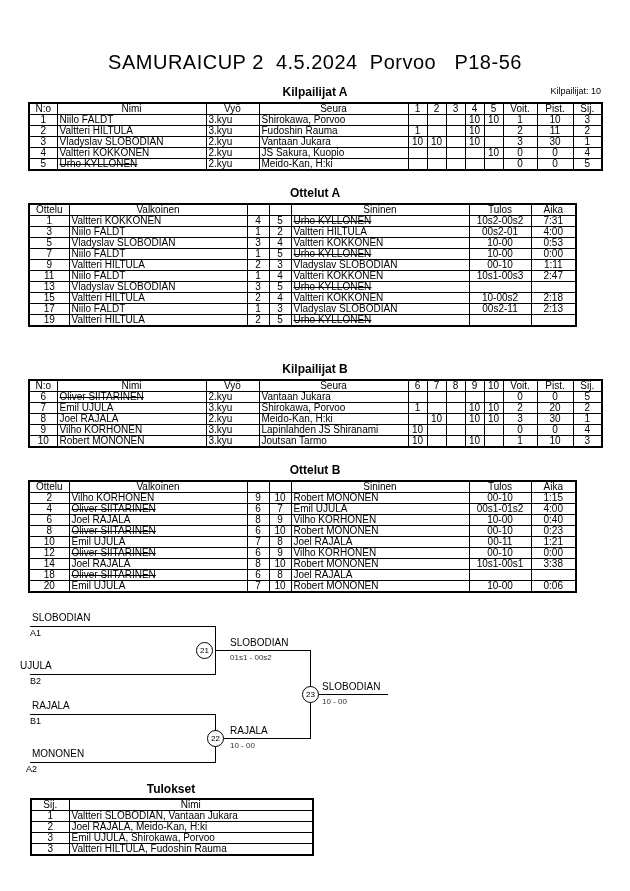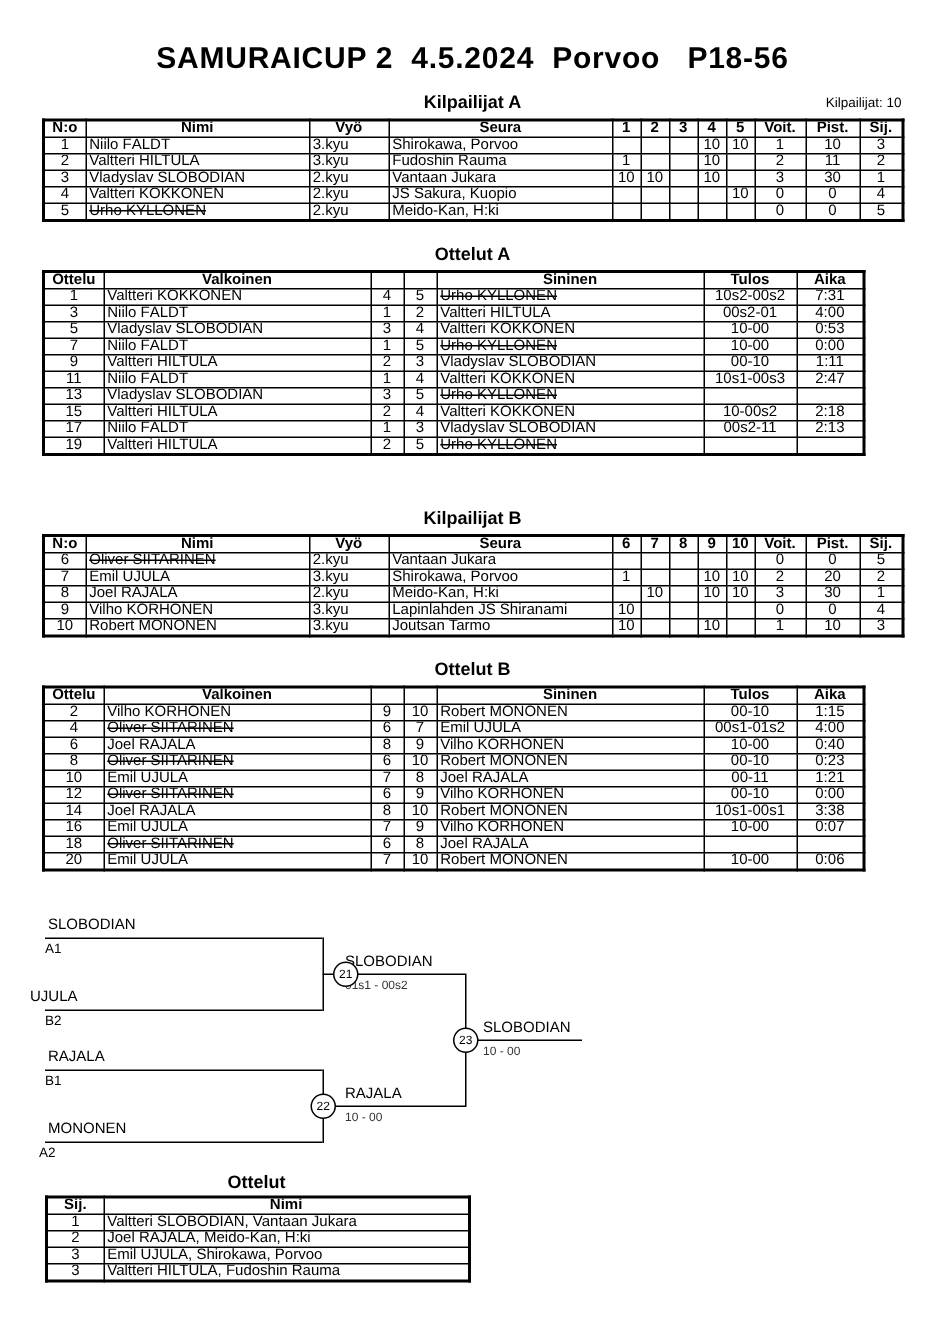--- a/index.html
+++ b/index.html
@@ -1,30 +1,30 @@
 <!DOCTYPE html>
 <html><head>
 <meta charset="utf-8">
 <style>
   html,body{margin:0;padding:0}
   body{width:630px;height:891px;background:#fff;color:#000;
        font-family:"Liberation Sans",sans-serif;overflow:hidden}
-  .title{padding-top:28px;text-align:center;font-size:20px;font-weight:bold;white-space:pre;letter-spacing:.5px}
+  .title{padding-top:51px;text-align:center;font-size:20px;font-weight:normal;white-space:pre;letter-spacing:.5px}
   .secheadwrap{position:relative;width:630px;text-align:center}
   .sechead{font-size:12px;font-weight:bold;display:inline-block;line-height:15px}
   .note{position:absolute;right:29px;top:4px;font-size:9px;font-weight:normal}
   .mt8{margin-top:8px}.mt12{margin-top:12px}.mt20{margin-top:32px}
   table{border-collapse:collapse;table-layout:fixed;border:2px solid #000;margin-left:28px;margin-top:2px}
   th,td{border:1px solid #000;font-size:10px;line-height:10px;height:10px;
         padding:0 2px;overflow:hidden;white-space:nowrap}
-  th{font-weight:bold;text-align:center}
+  th{font-weight:normal;text-align:center}
   .c{text-align:center}
   .l{text-align:left}
   .strike{text-decoration:line-through}
-  .bracket{position:relative;width:600px;height:174px;margin-top:22px}
+  .bracket{position:relative;width:600px;height:174px;margin-top:11px}
   .hline{position:absolute;height:1px;background:#000}
   .vline{position:absolute;width:1px;background:#000}
   .bname{position:absolute;font-size:10px;line-height:12px}
   .bseed{position:absolute;font-size:9px;line-height:11px}
   .bscore{position:absolute;font-size:8px;line-height:10px;color:#333}
   .bcircle{position:absolute;width:15px;height:15px;border:1px solid #000;border-radius:50%;
            background:#fff;font-size:8px;line-height:15px;text-align:center;z-index:2}
   .tulhead{width:282px;margin-left:30px;margin-top:4px;text-align:center;font-size:12px;font-weight:bold}
   #tulokset-table{margin-left:30px}
 </style>
@@ -528,29 +528,20 @@
         <tr>
           <td class="c">14</td>
           <td class="l">Joel RAJALA</td>
           <td class="c">8</td>
           <td class="c">10</td>
           <td class="l">Robert MONONEN</td>
           <td class="c">10s1-00s1</td>
           <td class="c">3:38</td>
         </tr>
 
-        <tr>
-          <td class="c">16</td>
-          <td class="l">Emil UJULA</td>
-          <td class="c">7</td>
-          <td class="c">9</td>
-          <td class="l">Vilho KORHONEN</td>
-          <td class="c">10-00</td>
-          <td class="c">0:07</td>
-        </tr>
 
         <tr>
           <td class="c">18</td>
           <td class="l strike">Oliver SIITARINEN</td>
           <td class="c">6</td>
           <td class="c">8</td>
           <td class="l">Joel RAJALA</td>
           <td class="c"></td>
           <td class="c"></td>
         </tr>
@@ -571,21 +562,21 @@
   <div class="bracket">
 
     <div class="bname" style="left:32px;top:8px">SLOBODIAN</div>
     <div class="hline" style="left:30px;top:22px;width:185px"></div>
     <div class="bseed" style="left:30px;top:24px">A1</div>
     <div class="bname" style="left:20px;top:56px">UJULA</div>
     <div class="hline" style="left:30px;top:70px;width:185px"></div>
     <div class="bseed" style="left:30px;top:72px">B2</div>
     <div class="vline" style="left:215px;top:22px;height:49px"></div>
     <div class="hline" style="left:215px;top:46px;width:95px"></div>
-    <div class="bcircle" style="left:222px;top:38px">21</div>
+    <div class="bcircle" style="left:196px;top:38px">21</div>
     <div class="bname" style="left:230px;top:33px">SLOBODIAN</div>
     <div class="bscore" style="left:230px;top:49px">01s1 - 00s2</div>
 
     <div class="bname" style="left:32px;top:96px">RAJALA</div>
     <div class="hline" style="left:30px;top:110px;width:185px"></div>
     <div class="bseed" style="left:30px;top:112px">B1</div>
     <div class="bname" style="left:32px;top:144px">MONONEN</div>
     <div class="hline" style="left:30px;top:158px;width:185px"></div>
     <div class="bseed" style="left:26px;top:160px">A2</div>
     <div class="vline" style="left:215px;top:110px;height:49px"></div>
@@ -594,21 +585,21 @@
     <div class="bname" style="left:230px;top:121px">RAJALA</div>
     <div class="bscore" style="left:230px;top:137px">10 - 00</div>
 
     <div class="vline" style="left:310px;top:46px;height:89px"></div>
     <div class="hline" style="left:310px;top:90px;width:78px"></div>
     <div class="bcircle" style="left:302px;top:82px">23</div>
     <div class="bname" style="left:322px;top:77px">SLOBODIAN</div>
     <div class="bscore" style="left:322px;top:93px">10 - 00</div>
   </div>
 
-  <div class="tulhead">Ottelut</div>
+  <div class="tulhead">Tulokset</div>
 
   <table id="tulokset-table" style="width:282px">
     <colgroup>
         <col style="width:38px">
         <col style="width:244px">
       </colgroup>
     <thead>
       <tr>
 
           <th>Sij.</th>

